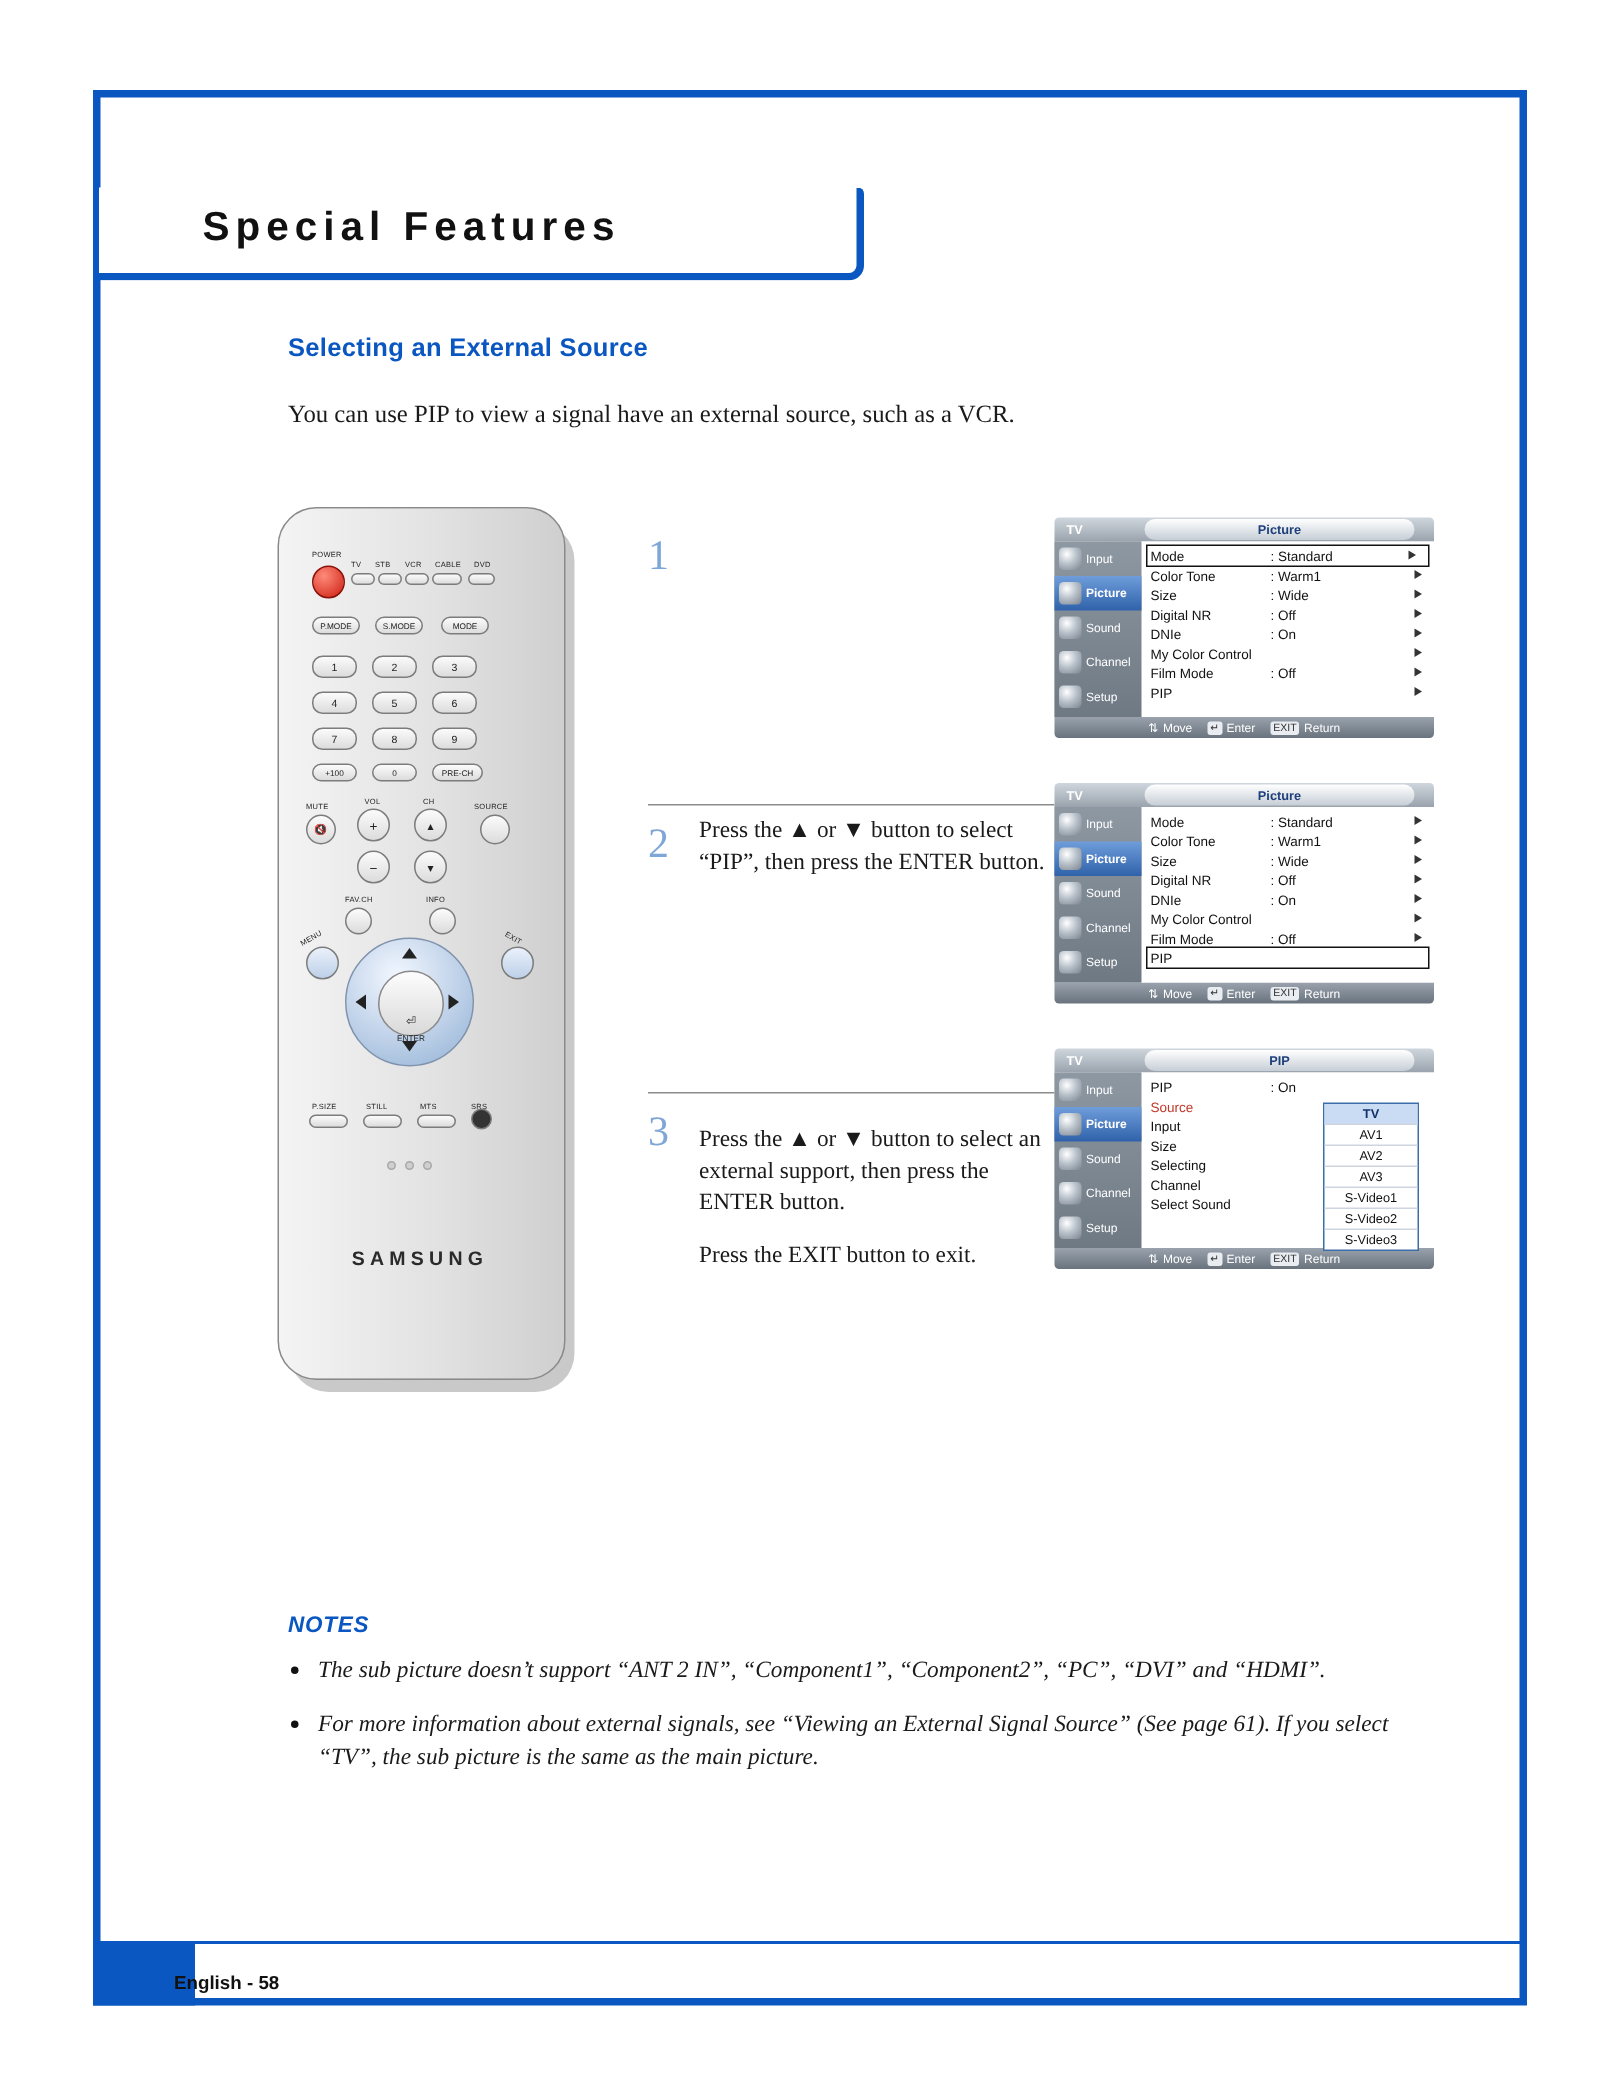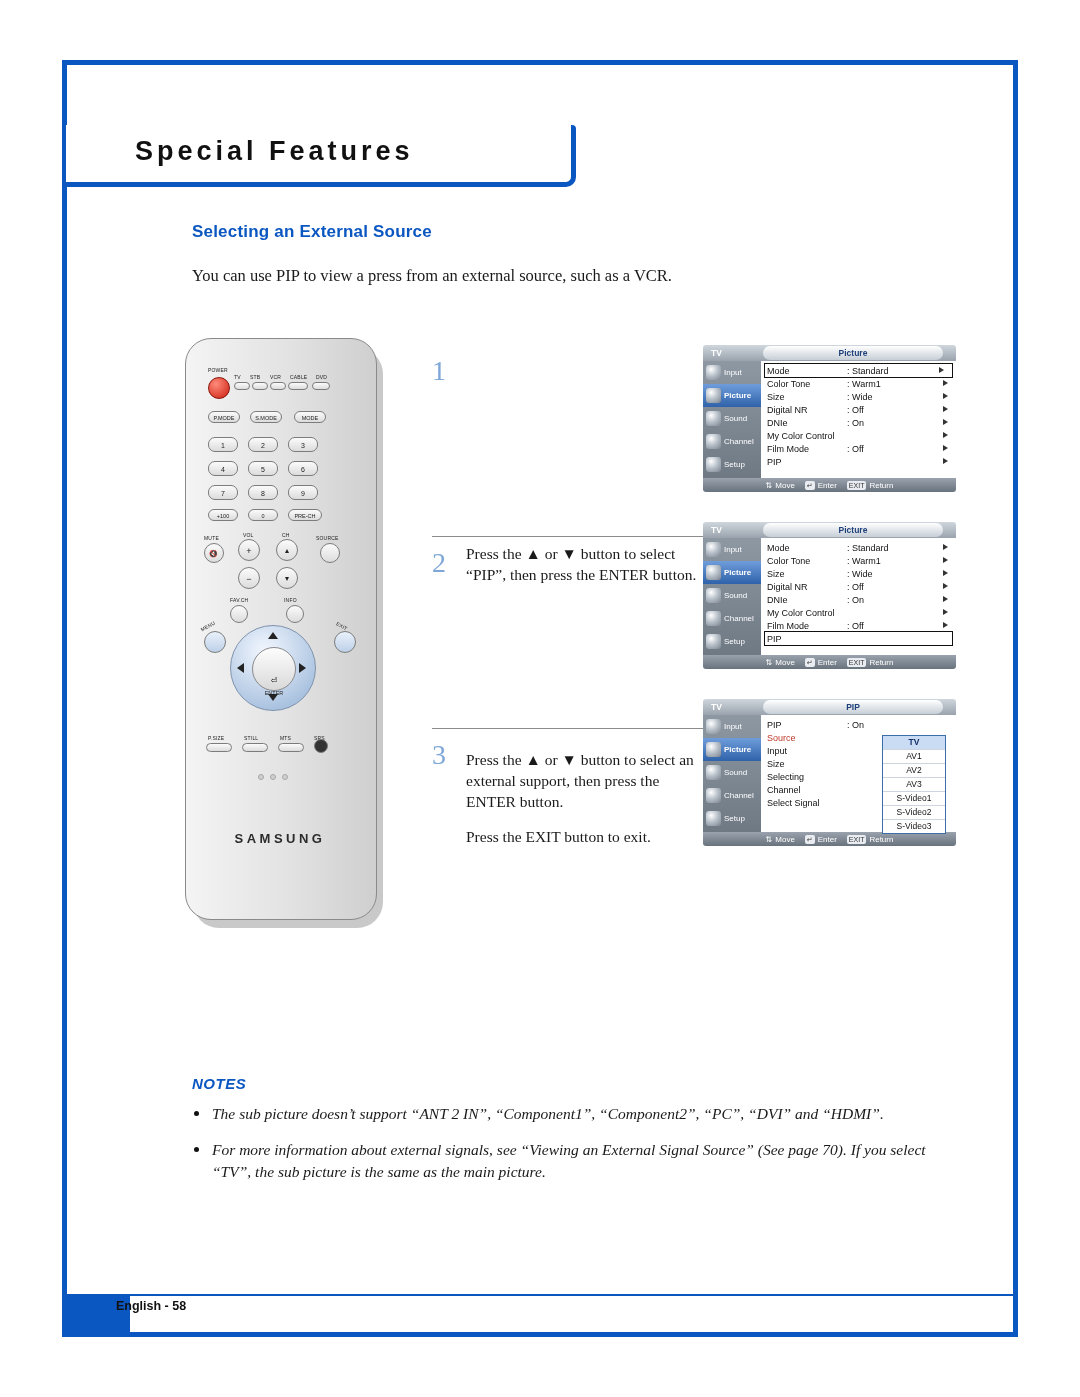--- a/index.html
+++ b/index.html
@@ -256,21 +256,21 @@
   }
   .footer-line {
     position:absolute;
     left:62px; bottom:101px;
     right:62px;
     height:2px;
     background:#0b57c2;
   }
   .footer-text {
     position:absolute;
-    left:116px; bottom:84px;
+    left:116px; bottom:68px;
     font-size:12.5px;
     font-weight:bold;
     color:#111;
   }
   
   .remote-wrap {
     position:absolute;
     left:185px; top:338px;
     width:205px; height:600px;
   }
@@ -354,21 +354,21 @@
 </style>
 </head>
 <body>
 
 <div class="page-border"></div>
 
 <div class="header-band"></div>
 <div class="header-title">Special Features</div>
 
 <div class="section-title">Selecting an External Source</div>
-<div class="intro-text">You can use PIP to view a press from an external source, such as a VCR.</div>
+<div class="intro-text">You can use PIP to view a signal have an external source, such as a VCR.</div>
 
 <div class="remote-wrap">
   <div class="remote-shadow"></div>
   <div class="remote-body">
 
     <div class="rlabel" style="left:22px; top:28px;">POWER</div>
     <div class="power-btn" style="left:22px; top:38px;"></div>
 
     <div class="rlabel" style="left:48px; top:35px;">TV</div>
     <div class="rlabel" style="left:64px; top:35px;">STB</div>
@@ -684,21 +684,21 @@
         </div>
       <div class="osd-row">
           <span class="rname">Selecting</span>
           <span class="rval"></span>
         </div>
       <div class="osd-row">
           <span class="rname">Channel</span>
           <span class="rval"></span>
         </div>
       <div class="osd-row">
-          <span class="rname">Select Signal</span>
+          <span class="rname">Select Sound</span>
           <span class="rval"></span>
         </div>
     </div>
     <div class="osd-sub">
       <div class="sitem sel">TV</div>
       <div class="sitem">AV1</div>
       <div class="sitem">AV2</div>
       <div class="sitem">AV3</div>
       <div class="sitem">S-Video1</div>
       <div class="sitem">S-Video2</div>
@@ -722,19 +722,19 @@
 </div>
 
 <div class="notes-title">NOTES</div>
 <div class="notes-list">
   <div class="note-item">
     <span class="bullet"></span>
     <span>The sub picture doesn’t support “ANT 2 IN”, “Component1”, “Component2”, “PC”, “DVI” and “HDMI”.</span>
   </div>
   <div class="note-item">
     <span class="bullet"></span>
-    <span>For more information about external signals, see “Viewing an External Signal Source” (See page 70).  If you select “TV”, the sub picture is the same as the main picture.</span>
+    <span>For more information about external signals, see “Viewing an External Signal Source” (See page 61).  If you select “TV”, the sub picture is the same as the main picture.</span>
   </div>
 </div>
 
 <div class="footer-line"></div>
 <div class="footer-bar"></div>
 <div class="footer-text">English - 58</div>
 
 </body></html>

